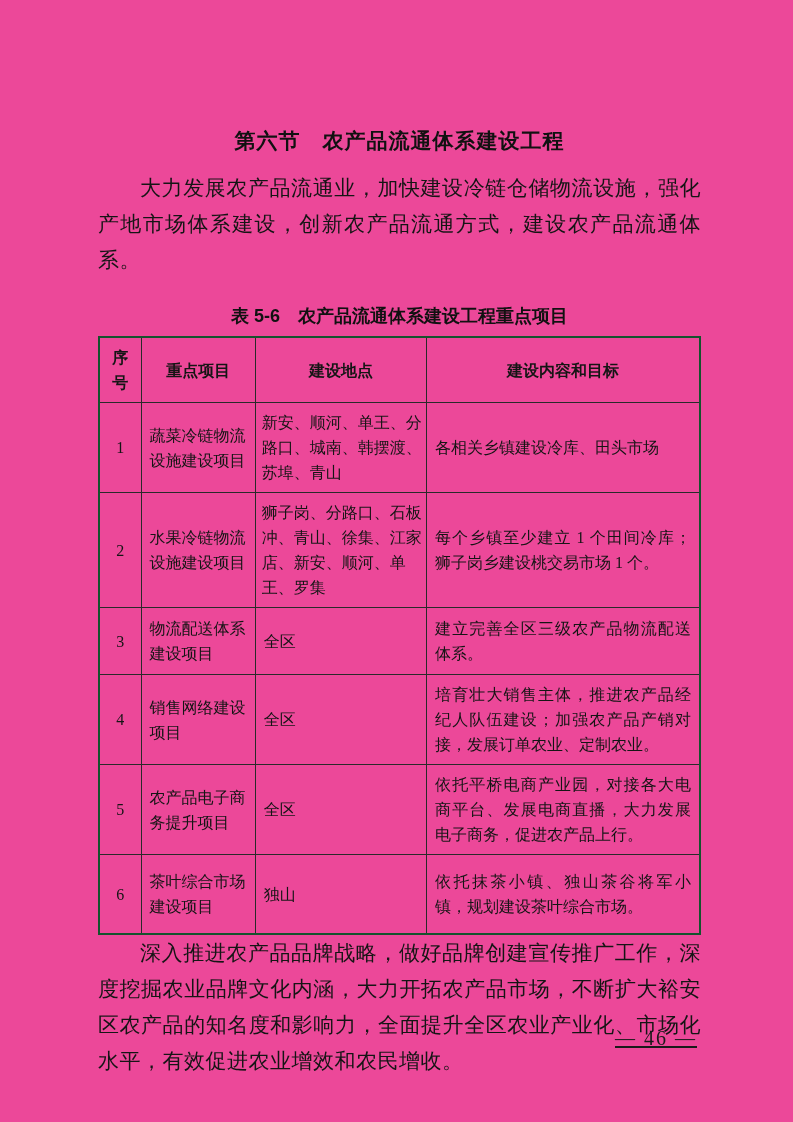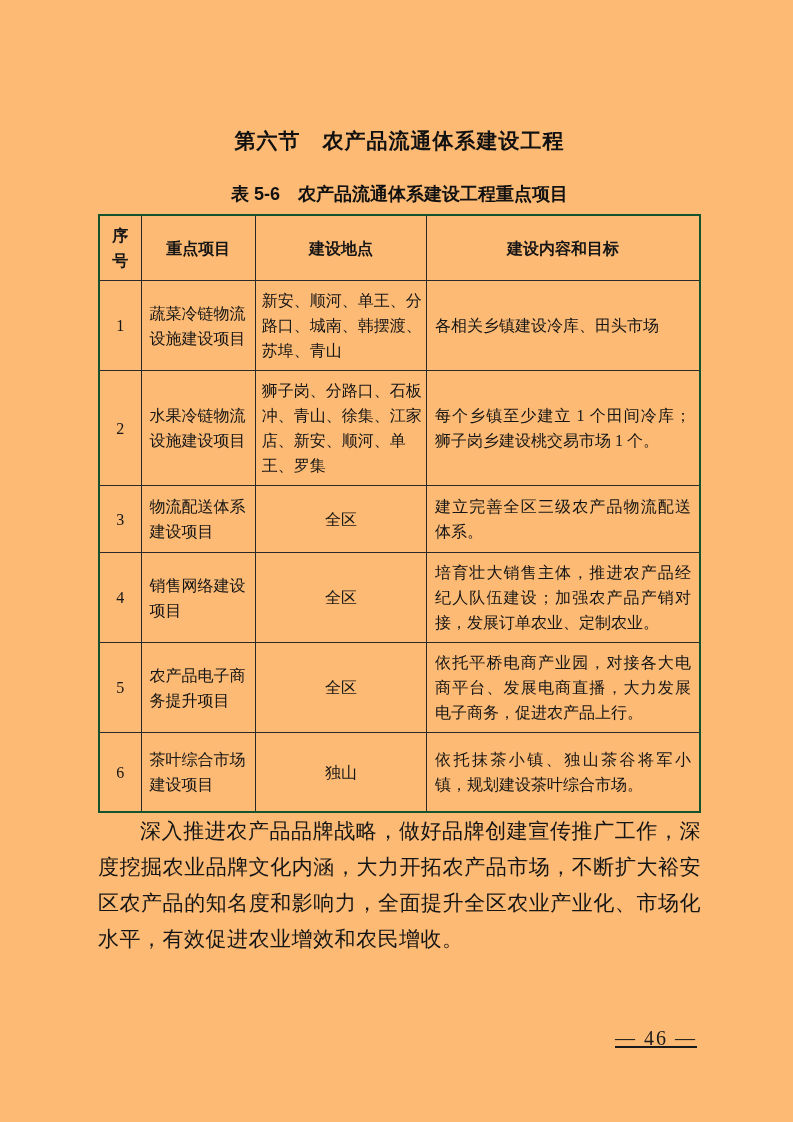--- a/index.html
+++ b/index.html
@@ -5,21 +5,21 @@
   html, body {
     margin: 0;
     padding: 0;
     background: #e8e8e8;
   }
   .page {
     position: relative;
     width: 793px;
     height: 1122px;
     margin: 0 auto;
-    background: #fdba74;
+    background: #ec4899;
     box-sizing: border-box;
     padding: 126px 92px 0 98px;
     font-family: "Liberation Serif", "DejaVu Serif", serif;
     color: #1a1a1a;
     overflow: hidden;
   }
   .section-title {
     margin: 0 0 14px 0;
     text-align: center;
     font-family: "Liberation Sans", "DejaVu Sans", sans-serif;
@@ -70,21 +70,20 @@
     font-size: 16px;
   }
   td.cell-no {
     text-align: center;
   }
   td.cell-project {
     text-align: left;
     margin-left: 13px;
   }
   td.cell-location.loc-center {
-    text-align: center;
   }
   td.cell-location.loc-left {
     text-align: left;
     padding-left: 6px;
     padding-right: 4px;
   }
   td.cell-content {
     text-align: left;
     text-align: justify;
   }
@@ -104,20 +103,21 @@
     text-decoration: underline;
   }
 </style>
 </head>
 <body>
 
 <div class="page">
 
   <h1 class="section-title">第六节　农产品流通体系建设工程</h1>
 
+  <p class="body-paragraph">大力发展农产品流通业，加快建设冷链仓储物流设施，强化产地市场体系建设，创新农产品流通方式，建设农产品流通体系。</p>
 
   <div class="table-caption">表 5-6　农产品流通体系建设工程重点项目</div>
 
   <table class="project-table">
     <colgroup>
       <col style="width:7%">
       <col style="width:19%">
       <col style="width:28.5%">
       <col style="width:45.5%">
     </colgroup>

